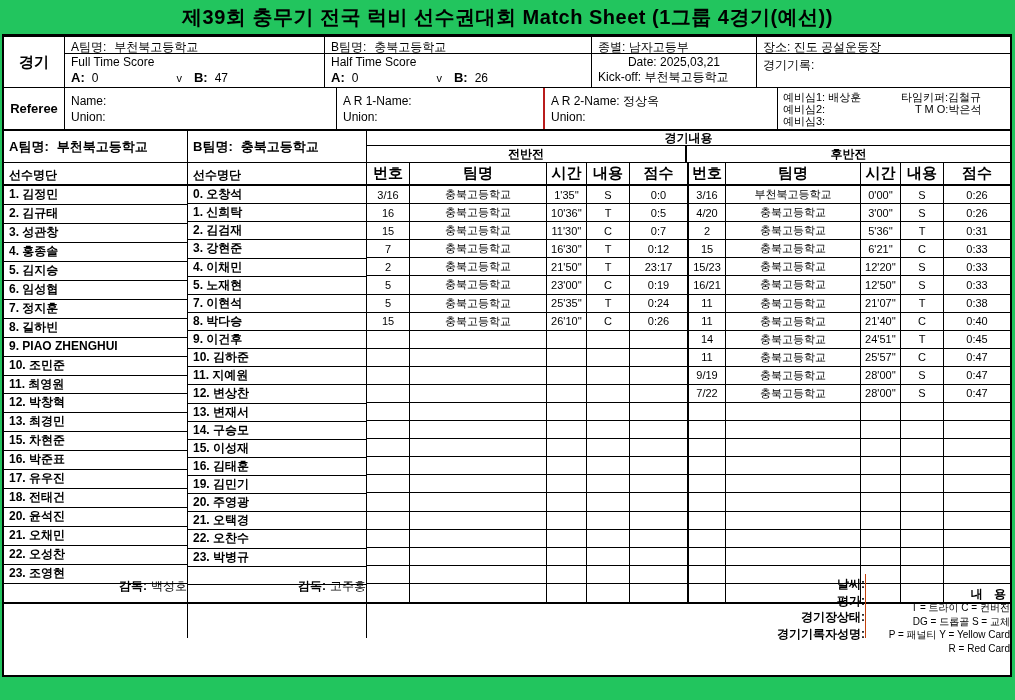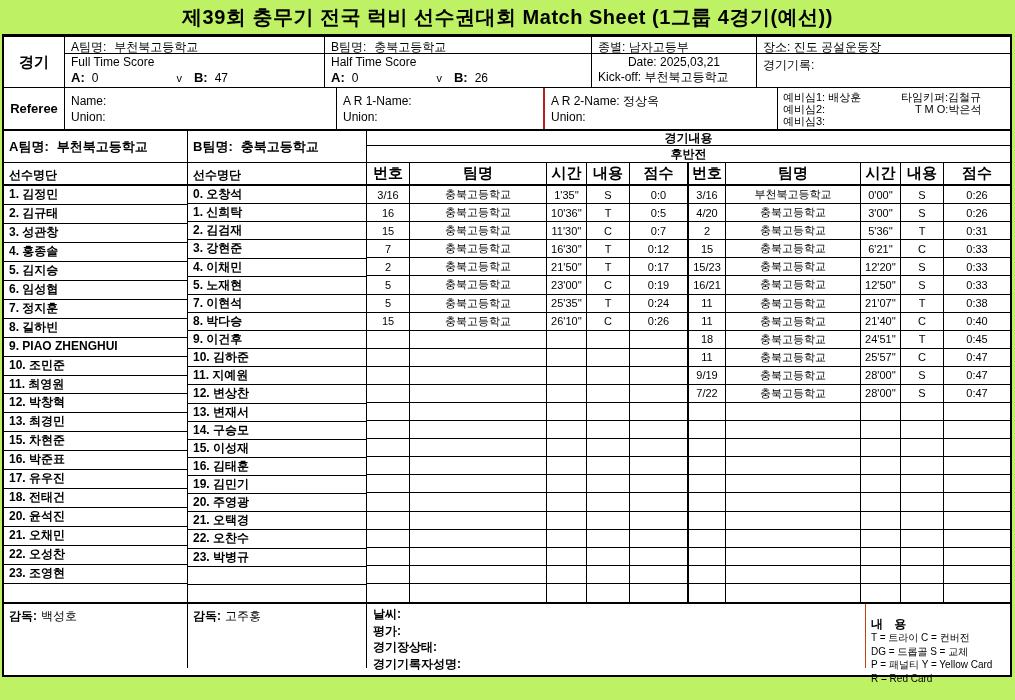--- a/index.html
+++ b/index.html
@@ -1,17 +1,17 @@
 <!DOCTYPE html>
 <html lang="ko"><head>
 <meta charset="utf-8">
 <style>
   html,body{margin:0;padding:0;background:#fff;}
   body{font-family:"Liberation Sans","DejaVu Sans",sans-serif;color:#000;}
-  .sheet{position:relative;width:1015px;height:700px;background:#bef264;overflow:hidden;}
+  .sheet{position:relative;width:1015px;height:700px;background:#22c55e;overflow:hidden;}
   .title{position:absolute;top:4px;left:0;width:100%;text-align:center;font-size:20px;font-weight:bold;letter-spacing:0.5px;}
   .tbl{position:absolute;left:2px;top:34px;width:1010px;height:643px;border:2px solid #000;border-top:3px solid #000;box-sizing:border-box;background:#fff;}
   .band{position:absolute;left:0;right:0;box-sizing:border-box;}
   .abs{position:absolute;box-sizing:border-box;top:0;height:100%;}
   .b{font-weight:bold;}
   
   .b-matchinfo{top:0;height:51px;border-bottom:1px solid #000;}
   .mi-gy{left:0;width:61px;border-right:1px solid #000;display:flex;align-items:center;justify-content:center;font-weight:bold;font-size:15px;}
   .mi-a{left:61px;width:260px;border-right:1px solid #000;}
   .mi-b{left:321px;width:267px;border-right:1px solid #000;}
@@ -58,21 +58,21 @@
   .roster.rb{left:184px;width:179px;}
   .roster .cell{flex:1 1 0;border-right:1px solid #000;border-bottom:1px solid #000;font-weight:bold;font-size:12px;padding:1px 0 0 5px;white-space:nowrap;overflow:hidden;box-sizing:border-box;line-height:15px;}
   .roster .cell:last-child{border-bottom:none;}
   .evgrid{display:grid;grid-template-rows:repeat(23,1fr);height:100%;}
   .evgrid.fh{left:363px;width:320px;grid-template-columns:43px 137px 40px 43px 1fr;}
   .evgrid.sh{left:683px;width:323px;border-left:2px solid #000;grid-template-columns:37px 135px 40px 43px 1fr;}
   .evgrid .cell{border-right:1px solid #000;border-bottom:1px solid #000;display:flex;align-items:center;justify-content:center;font-size:11px;white-space:nowrap;overflow:hidden;box-sizing:border-box;}
   .evgrid .cell:nth-child(5n){border-right:none;}
   .evgrid .cell:nth-last-child(-n+5){border-bottom:none;}
   
-  .b-bottom{top:567px;height:64px;}
+  .b-bottom{top:537px;height:64px;text-align:right;}
   .bt-a{left:0;width:184px;border-right:1px solid #000;padding:4px 0 0 5px;font-size:12px;}
   .bt-b{left:184px;width:179px;border-right:1px solid #000;padding:4px 0 0 5px;font-size:12px;}
   .bt-w{left:363px;width:499px;border-right:1px solid #c2410c;padding:2px 0 0 6px;font-weight:bold;font-size:12px;line-height:16.5px;}
   .bt-l{left:862px;width:144px;padding:1px 0 0 5px;margin-top:12px;}
   .lg-title{font-weight:bold;font-size:12px;letter-spacing:4px;line-height:14px;}
   .lg-line{font-size:10px;line-height:13.5px;white-space:nowrap;}
   .coach-name{font-weight:normal;margin-left:4px;}
 </style>
 </head>
 <body>
@@ -140,20 +140,21 @@
         <span></span>
       </div>
     </div>
 
     <div class="band b-teamrow">
       <div class="abs tr-a"><span class="tm-lbl">A팀명:</span><span>부천북고등학교</span></div>
       <div class="abs tr-b"><span class="tm-lbl">B팀명:</span><span>충북고등학교</span></div>
       <div class="abs tr-right">
         <div class="gyenae">경기내용</div>
         <div class="halves">
+          <div class="half-f">전반전</div>
           <div class="half-s">후반전</div>
         </div>
       </div>
     </div>
 
     <div class="band b-colhdr">
       <div class="abs ch-a">선수명단</div>
       <div class="abs ch-b">선수명단</div>
       <div class="abs hdr-fh">
         <div class="hcell">번호</div>
@@ -239,21 +240,21 @@
           <div class="cell ev-score">0:7</div>
           <div class="cell ev-no">7</div>
           <div class="cell ev-team">충북고등학교</div>
           <div class="cell ev-time">16'30''</div>
           <div class="cell ev-code">T</div>
           <div class="cell ev-score">0:12</div>
           <div class="cell ev-no">2</div>
           <div class="cell ev-team">충북고등학교</div>
           <div class="cell ev-time">21'50''</div>
           <div class="cell ev-code">T</div>
-          <div class="cell ev-score">0:17</div>
+          <div class="cell ev-score">23:17</div>
           <div class="cell ev-no">5</div>
           <div class="cell ev-team">충북고등학교</div>
           <div class="cell ev-time">23'00''</div>
           <div class="cell ev-code">C</div>
           <div class="cell ev-score">0:19</div>
           <div class="cell ev-no">5</div>
           <div class="cell ev-team">충북고등학교</div>
           <div class="cell ev-time">25'35''</div>
           <div class="cell ev-code">T</div>
           <div class="cell ev-score">0:24</div>
@@ -372,21 +373,21 @@
           <div class="cell ev-no">11</div>
           <div class="cell ev-team">충북고등학교</div>
           <div class="cell ev-time">21'07''</div>
           <div class="cell ev-code">T</div>
           <div class="cell ev-score">0:38</div>
           <div class="cell ev-no">11</div>
           <div class="cell ev-team">충북고등학교</div>
           <div class="cell ev-time">21'40''</div>
           <div class="cell ev-code">C</div>
           <div class="cell ev-score">0:40</div>
-          <div class="cell ev-no">18</div>
+          <div class="cell ev-no">14</div>
           <div class="cell ev-team">충북고등학교</div>
           <div class="cell ev-time">24'51''</div>
           <div class="cell ev-code">T</div>
           <div class="cell ev-score">0:45</div>
           <div class="cell ev-no">11</div>
           <div class="cell ev-team">충북고등학교</div>
           <div class="cell ev-time">25'57''</div>
           <div class="cell ev-code">C</div>
           <div class="cell ev-score">0:47</div>
           <div class="cell ev-no">9/19</div>

